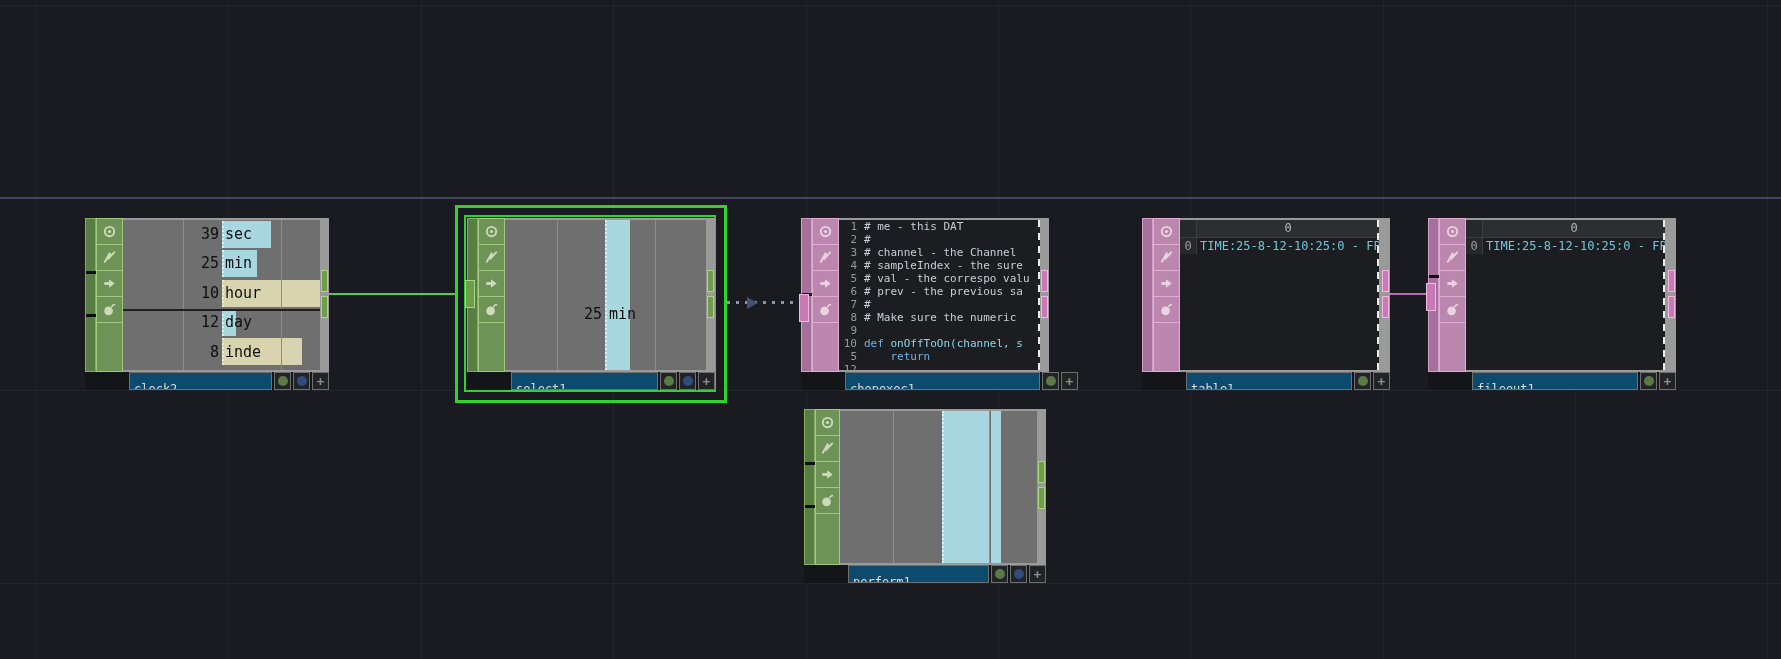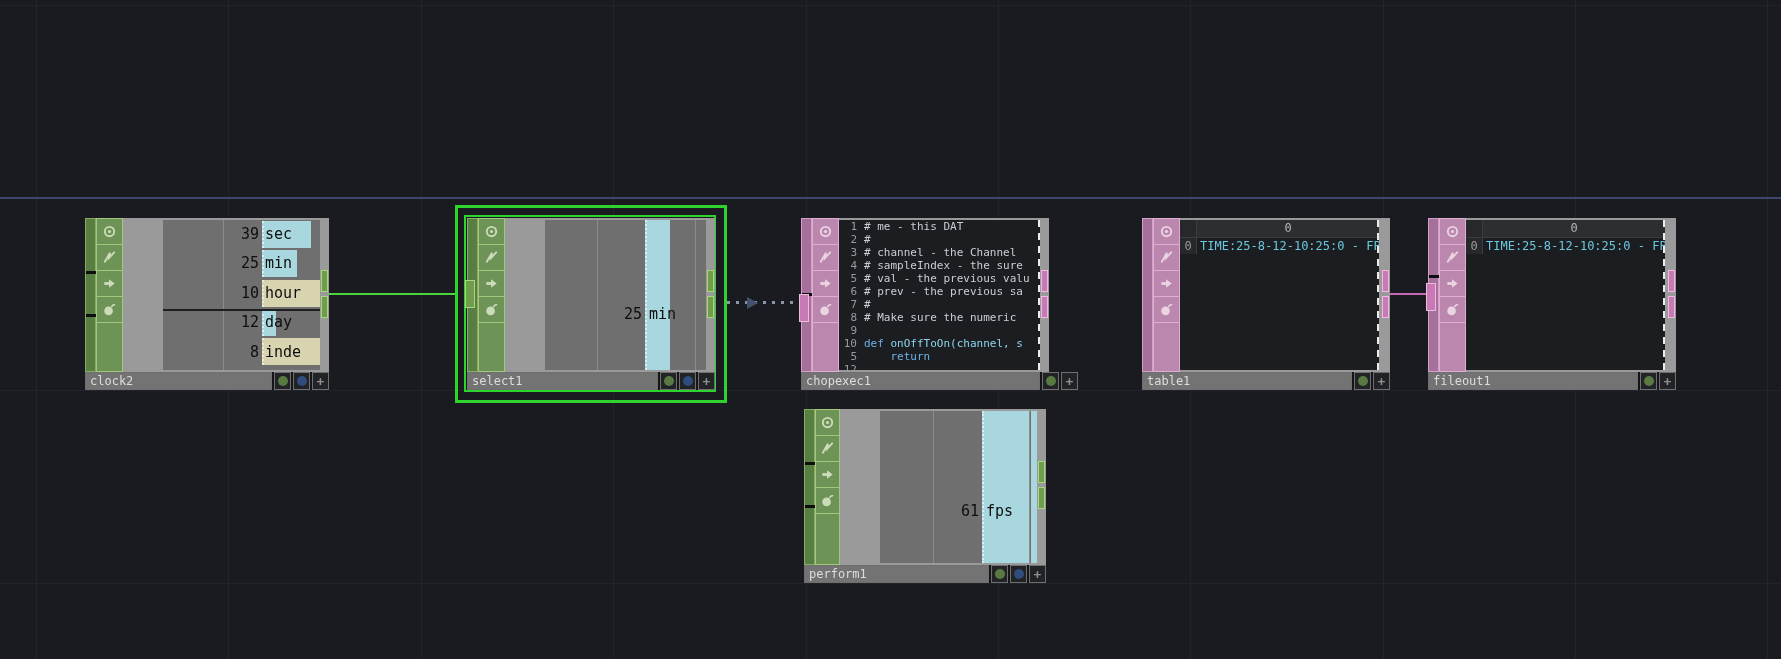--- a/index.html
+++ b/index.html
@@ -22,21 +22,21 @@
   .strip.chop{background:#597e43;border:1px solid #86ad60;}
   .strip.dat{background:#a5719a;border:1px solid #d5a0c8;}
   .notch{position:absolute;left:0;width:11px;height:3px;background:#0d0e10;}
   .icons{position:absolute;left:11px;top:0;bottom:0;width:27px;box-sizing:border-box;display:flex;flex-direction:column;}
   .icons.chop{background:#6e9356;border:1px solid #a3c87d;}
   .icons.dat{background:#bb87af;border:1px solid #e0aed2;}
   .icell{flex:0 0 26px;display:flex;align-items:center;justify-content:center;box-sizing:border-box;}
   .icons.chop .icell{border-bottom:1px solid #a3c87d;color:#ccdcba;}
   .icons.dat .icell{border-bottom:1px solid #e0aed2;color:#ead4e2;}
   .icell svg{display:block;}
-  .viewer{position:absolute;left:38px;right:9px;top:2px;bottom:2px;background:#6f6f6f;overflow:hidden;margin-left:40px;}
+  .viewer{position:absolute;left:38px;right:9px;top:2px;bottom:2px;background:#6f6f6f;overflow:hidden;}
   .vline{position:absolute;top:0;bottom:0;width:1px;background:#8c8c8c;z-index:3;}
   .zline{position:absolute;left:0;right:0;height:2px;background:#1e1e1e;z-index:3;}
   .bar{position:absolute;z-index:2;}
   .bar.blue{background:#a9d7df;border-left:2px dotted #d8eef2;}
   .bar.beige{background:#d8d4b0;border-left:2px dotted #efecd6;}
   .chrow{position:absolute;left:0;right:0;height:29px;line-height:29px;z-index:4;color:#0e0e0e;font-size:15px;}
   .chval{position:absolute;left:0;width:96px;text-align:right;}
   .chname{position:absolute;left:102px;}
   .tab{position:absolute;width:7px;height:22px;right:1px;z-index:5;}
   .tab.chop{background:#6f9d4c;border:1px solid #a9d67f;box-sizing:border-box;}
@@ -51,22 +51,22 @@
   .cmt{color:#c9ced3;} .kw{color:#6fb3e8;} .fn{color:#8ed6ea;text-align:center;}
   .trow{display:flex;font-size:12px;}
   .thead{height:17px;line-height:17px;background:#2c2e32;border-bottom:1px solid #3a3c40;}
   .tdrow{height:16px;line-height:16px;}
   .tgut{flex:0 0 16px;text-align:center;color:#9a9a9a;background:#26282b;border-right:1px solid #3a3c40;}
   .tcell{flex:1;overflow:hidden;white-space:nowrap;}
   .thcell{text-align:center;color:#b5b5b5;}
   .tdata{color:#6cc8e0;padding-left:3px;}
   
   .namebar{position:absolute;height:18px;background:#141518;display:flex;z-index:2;box-sizing:border-box;}
-  .namefield{flex:1;box-sizing:border-box;border:1px solid #6f6f6f;background:#737373;color:#dddddd;
-             font-size:12px;line-height:16px;padding:0 4px;overflow:hidden;}
+  .namefield{flex:1;box-sizing:border-box;border:1px solid #6f6f6f;background:#0c4a6e;color:#dddddd;
+             font-size:12px;line-height:16px;padding:8px 4px;overflow:hidden;margin-left:44px;}
   .nbtn{flex:0 0 17px;margin-left:2px;box-sizing:border-box;border:1px solid #6f6f6f;background:#212326;
         display:flex;align-items:center;justify-content:center;color:#8f8f8f;font-size:13px;font-weight:bold;}
   .dot{width:10px;height:10px;border-radius:50%;}
   .dot.g{background:#5a7a44;} .dot.b{background:#2f4c7c;}
   
   .sel-outer{position:absolute;box-sizing:border-box;border:3px solid #2ed32e;z-index:2;}
   .sel-inner{position:absolute;box-sizing:border-box;border:2px solid #2ed32e;z-index:2;pointer-events:none;}
 </style>
 </head>
 <body>
@@ -253,21 +253,21 @@
             <circle cx="7" cy="9.5" r="4.6" fill="currentColor"></circle>
             <path d="M10.2 5.5 Q11 2.5 14 3" fill="none" stroke="currentColor" stroke-width="1.6"></path>
           </svg>
       </div>
     </div>
     <div class="dcontent" style="right:9px">
       <div class="code-line"><span class="ln">1</span><span class="cmt"># me - this DAT</span></div>
       <div class="code-line"><span class="ln">2</span><span class="cmt">#</span></div>
       <div class="code-line"><span class="ln">3</span><span class="cmt"># channel - the Channel</span></div>
       <div class="code-line"><span class="ln">4</span><span class="cmt"># sampleIndex - the sure</span></div>
-      <div class="code-line"><span class="ln">5</span><span class="cmt"># val - the previous valu</span></div>
+      <div class="code-line"><span class="ln">5</span><span class="cmt"># val - the correspo valu</span></div>
       <div class="code-line"><span class="ln">6</span><span class="cmt"># prev - the previous sa</span></div>
       <div class="code-line"><span class="ln">7</span><span class="cmt">#</span></div>
       <div class="code-line"><span class="ln">8</span><span class="cmt"># Make sure the numeric</span></div>
       <div class="code-line"><span class="ln">9</span><span class="cmt"></span></div>
       <div class="code-line"><span class="ln">10</span><span class="kw">def</span><span class="fn"> onOffToOn(channel, s</span></div>
       <div class="code-line"><span class="ln">5</span><span class="kw">    return</span></div>
       <div class="code-line"><span class="ln">12</span><span class="cmt"></span></div>
       <div class="dashcol"></div>
     </div>
     <div class="tab dat in" style="top:76px"></div>
@@ -417,24 +417,20 @@
             <circle cx="7" cy="9.5" r="4.6" fill="currentColor"></circle>
             <path d="M10.2 5.5 Q11 2.5 14 3" fill="none" stroke="currentColor" stroke-width="1.6"></path>
           </svg>
       </div>
     </div>
     <div class="viewer" style="left:36px">
       <div class="bar blue" style="left:102px;top:0;width:46px;bottom:0"></div>
       <div class="bar blue" style="left:151px;top:0;width:10px;bottom:0;border-left:none"></div>
       <div class="vline" style="left:53px"></div>
       <div class="vline" style="left:149px"></div>
-      <div class="chrow" style="top:86px">
-        <span class="chval" style="width:99px">61</span>
-        <span class="chname" style="left:106px">fps</span>
-      </div>
     </div>
     <div class="tab chop" style="top:52px"></div>
     <div class="tab chop" style="top:78px"></div>
   </div>
   <div class="namebar" style="left:804px;top:565px;width:242px">
     <div class="namefield">perform1</div>
     <div class="nbtn">
         <span class="dot g"></span>
       </div>
     <div class="nbtn">

